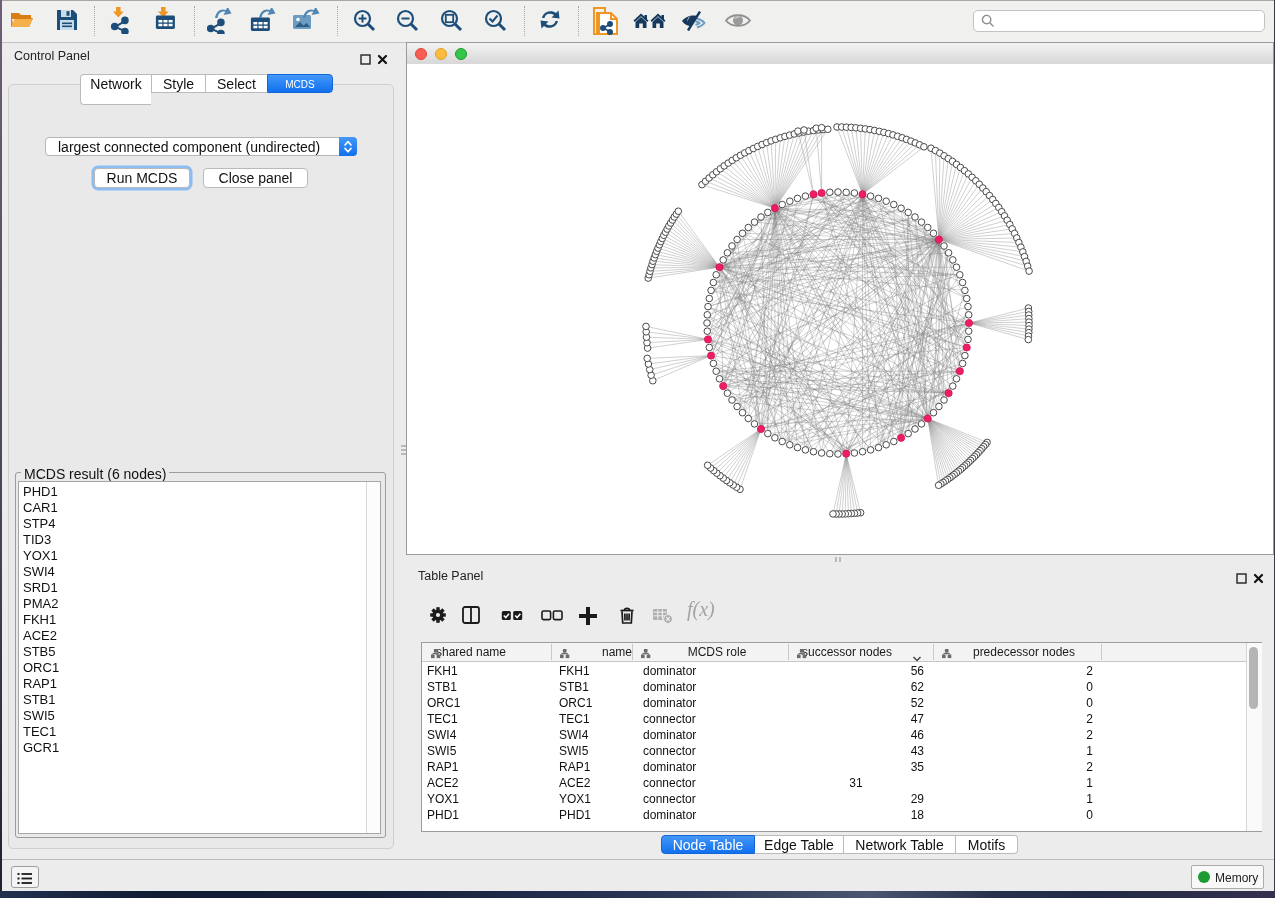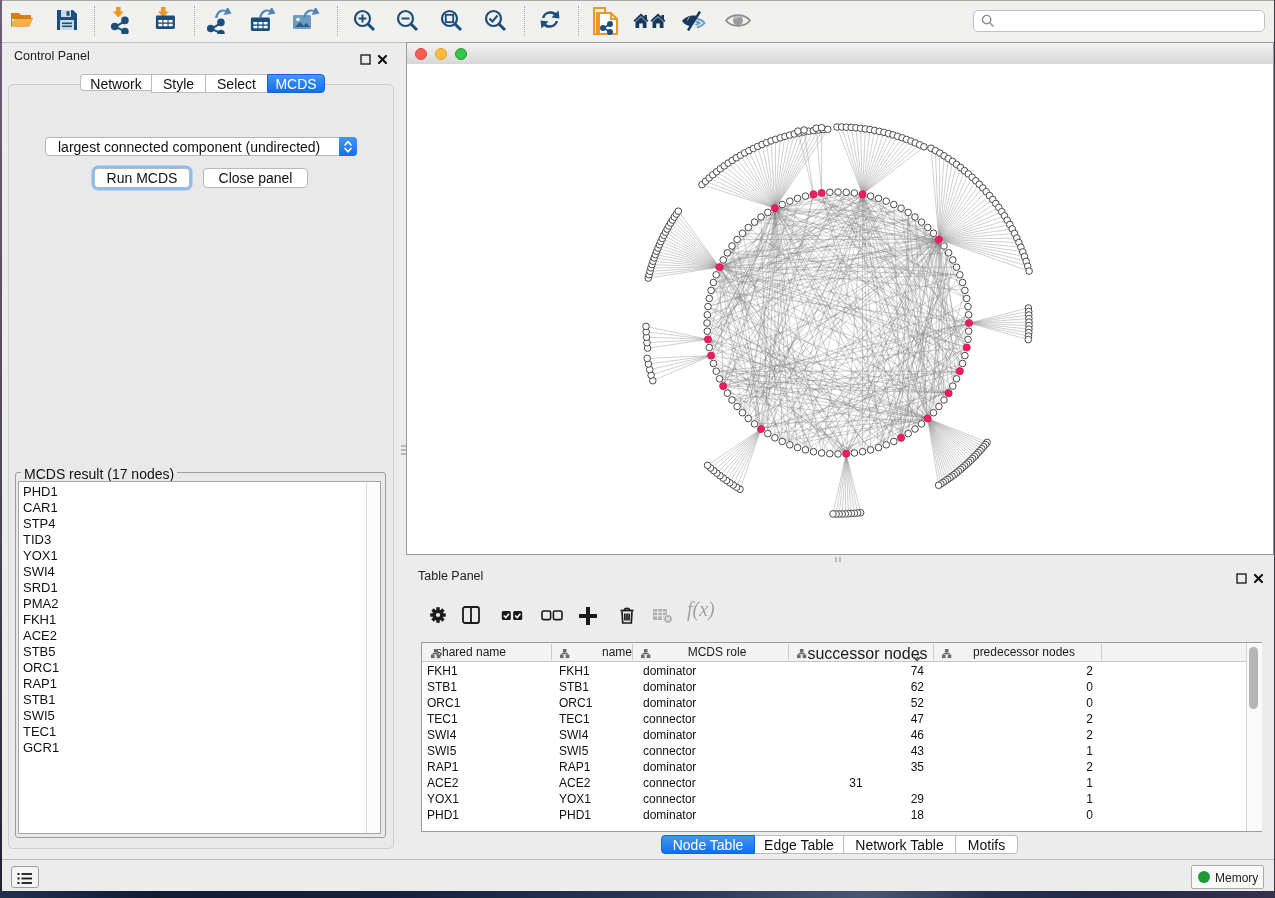--- a/index.html
+++ b/index.html
@@ -175,37 +175,37 @@
     <div style="position:absolute;left:360px;top:51px;width:11px;height:11px"><svg width="11" height="11" viewBox="0 0 11 11" style="">
         <rect x="1" y="1" width="9" height="9" fill="none" stroke="#222" stroke-width="1.4"></rect>
       </svg></div>
     <div style="position:absolute;left:377px;top:51px;width:11px;height:11px"><svg width="11" height="11" viewBox="0 0 11 11" style="">
         <g stroke="#111" stroke-width="2.2" stroke-linecap="round">
           <line x1="2" y1="2" x2="9" y2="9"></line>
           <line x1="9" y1="2" x2="2" y2="9"></line>
         </g>
       </svg></div>
     <div style="position:absolute;left:8px;top:84px;width:384px;height:763px;background:#e9e9e9;border:1px solid #cfcfcf;border-radius:5px"></div>
-    <div style="position:absolute;left:80px;top:74px;width:71px;height:17px;background:#fff;color:#111;border:1px solid #bbb;border-right:none;border-radius:4px 0 0 4px;font-size:14px;text-align:center;line-height:19px;box-sizing:border-box">Network</div>
+    <div style="position:absolute;left:80px;top:74px;width:71px;height:31px;background:#fff;color:#111;border:1px solid #bbb;border-right:none;border-radius:4px 0 0 4px;font-size:14px;text-align:center;line-height:19px;box-sizing:border-box">Network</div>
     <div style="position:absolute;left:151px;top:74px;width:54px;height:19px;background:#fff;color:#111;border:1px solid #bbb;border-right:none;font-size:14px;text-align:center;line-height:19px;box-sizing:border-box">Style</div>
     <div style="position:absolute;left:205px;top:74px;width:62px;height:19px;background:#fff;color:#111;border:1px solid #bbb;border-right:none;font-size:14px;text-align:center;line-height:19px;box-sizing:border-box">Select</div>
-    <div style="position:absolute;left:267px;top:74px;width:58px;height:19px;background:linear-gradient(#4397f7,#1070ee);color:#fff;border:1px solid #1466d8;border-radius:0 4px 4px 0;font-size:14px;text-align:center;line-height:19px;box-sizing:border-box">MCDS</div>
+    <div style="position:absolute;left:267px;top:74px;width:66px;height:19px;background:linear-gradient(#4397f7,#1070ee);color:#fff;border:1px solid #1466d8;border-radius:0 4px 4px 0;font-size:10px;text-align:center;line-height:19px;box-sizing:border-box">MCDS</div>
     <div style="position:absolute;left:45px;top:137px;width:312px;height:19px;background:#fff;border:1px solid #b6b6b6;border-radius:4px;box-sizing:border-box"></div>
     <div style="position:absolute;left:58px;top:139px;font-size:14px;color:#111">largest connected component (undirected)</div>
     <div style="position:absolute;left:339px;top:137px;width:18px;height:19px;background:linear-gradient(#4397f7,#1070ee);border-radius:0 4px 4px 0"></div>
     <div style="position:absolute;left:342px;top:139px;width:12px;height:15px"><svg width="12" height="15" viewBox="0 0 12 15" style="">
         <g stroke="#fff" stroke-width="1.6" fill="none" stroke-linecap="round" stroke-linejoin="round">
           <path d="M3 6 l3 -3.4 3 3.4"></path>
           <path d="M3 9.4 l3 3.4 3 -3.4"></path>
         </g>
       </svg></div>
     <div style="position:absolute;left:94px;top:168px;width:96px;height:20px;background:#fff;border:1px solid #b9b9b9;border-radius:4px;box-shadow:0 0 0 2.5px #8bbdf2;box-sizing:border-box;font-size:14px;text-align:center;line-height:18px;color:#111">Run MCDS</div>
     <div style="position:absolute;left:203px;top:168px;width:105px;height:20px;background:#fff;border:1px solid #b9b9b9;border-radius:4px;box-sizing:border-box;font-size:14px;text-align:center;line-height:18px;color:#111">Close panel</div>
     <div style="position:absolute;left:15px;top:472px;width:369px;height:364px;border:1px solid #9d9d9d;border-radius:3px"></div>
-    <div style="position:absolute;left:21px;top:466px;background:#e9e9e9;padding:0 3px;font-size:14px;color:#111">MCDS result (17 nodes)</div>
+    <div style="position:absolute;left:21px;top:466px;background:#e9e9e9;padding:0 3px;font-size:14px;color:#111">MCDS result (6 nodes)</div>
     <div style="position:absolute;left:18px;top:481px;width:363px;height:353px;background:#fff;border:1px solid #a6a6a6;box-sizing:border-box"></div>
     <div style="position:absolute;left:23px;top:484px;font-size:13px;color:#111">
       <div style="height:16px;line-height:16px">PHD1</div>
       <div style="height:16px;line-height:16px">CAR1</div>
       <div style="height:16px;line-height:16px">STP4</div>
       <div style="height:16px;line-height:16px">TID3</div>
       <div style="height:16px;line-height:16px">YOX1</div>
       <div style="height:16px;line-height:16px">SWI4</div>
       <div style="height:16px;line-height:16px">SRD1</div>
       <div style="height:16px;line-height:16px">PMA2</div>
@@ -1093,21 +1093,21 @@
     <div style="position:absolute;left:240px;top:80px;width:142px;text-align:center;font-size:12px;color:#1b1b1b">MCDS role</div>
     <div style="position:absolute;left:234px;top:81px;width:12px;height:12px"><svg width="12" height="12" viewBox="0 0 12 12" style="">
         <g fill="#6b6b6b">
           <rect x="1" y="6.5" width="3.6" height="3.6"></rect>
           <rect x="6.7" y="6.5" width="3.6" height="3.6"></rect>
           <rect x="3.9" y="1" width="3.6" height="3.6"></rect>
           <path d="M5.6 4.5 v2 M2.8 6.5 v-1 h5.7 v1" stroke="#6b6b6b" fill="none" stroke-width="1"></path>
         </g>
       </svg></div>
     <div style="position:absolute;left:382px;top:79px;width:1px;height:16px;background:#c9c9c9"></div>
-    <div style="position:absolute;left:396px;top:80px;width:131px;text-align:center;font-size:16px;color:#1b1b1b">successor nodes</div>
+    <div style="position:absolute;left:396px;top:80px;width:131px;text-align:left;font-size:12px;color:#1b1b1b">successor nodes</div>
     <div style="position:absolute;left:390px;top:81px;width:12px;height:12px"><svg width="12" height="12" viewBox="0 0 12 12" style="">
         <g fill="#6b6b6b">
           <rect x="1" y="6.5" width="3.6" height="3.6"></rect>
           <rect x="6.7" y="6.5" width="3.6" height="3.6"></rect>
           <rect x="3.9" y="1" width="3.6" height="3.6"></rect>
           <path d="M5.6 4.5 v2 M2.8 6.5 v-1 h5.7 v1" stroke="#6b6b6b" fill="none" stroke-width="1"></path>
         </g>
       </svg></div>
     <div style="position:absolute;left:527px;top:79px;width:1px;height:16px;background:#c9c9c9"></div>
     <div style="position:absolute;left:541px;top:80px;width:154px;text-align:center;font-size:12px;color:#1b1b1b">predecessor nodes</div>
@@ -1119,21 +1119,21 @@
           <path d="M5.6 4.5 v2 M2.8 6.5 v-1 h5.7 v1" stroke="#6b6b6b" fill="none" stroke-width="1"></path>
         </g>
       </svg></div>
     <div style="position:absolute;left:695px;top:79px;width:1px;height:16px;background:#c9c9c9"></div>
     <div style="position:absolute;left:506px;top:84px;width:10px;height:8px"><svg width="10" height="8" viewBox="0 0 10 8" style="">
         <path d="M1.5 2 l3.5 3.6 3.5 -3.6" stroke="#444" stroke-width="1.4" fill="none"></path>
       </svg></div>
     <div style="position:absolute;left:21px;top:99px;font-size:12px;color:#111">FKH1</div>
     <div style="position:absolute;left:153px;top:99px;font-size:12px;color:#111">FKH1</div>
     <div style="position:absolute;left:237px;top:99px;font-size:12px;color:#111">dominator</div>
-    <div style="position:absolute;left:382px;top:99px;width:136px;text-align:right;font-size:12px;color:#111">74</div>
+    <div style="position:absolute;left:382px;top:99px;width:136px;text-align:right;font-size:12px;color:#111">56</div>
     <div style="position:absolute;left:527px;top:99px;width:160px;text-align:right;font-size:12px;color:#111">2</div>
     <div style="position:absolute;left:21px;top:115px;font-size:12px;color:#111">STB1</div>
     <div style="position:absolute;left:153px;top:115px;font-size:12px;color:#111">STB1</div>
     <div style="position:absolute;left:237px;top:115px;font-size:12px;color:#111">dominator</div>
     <div style="position:absolute;left:382px;top:115px;width:136px;text-align:right;font-size:12px;color:#111">62</div>
     <div style="position:absolute;left:527px;top:115px;width:160px;text-align:right;font-size:12px;color:#111">0</div>
     <div style="position:absolute;left:21px;top:131px;font-size:12px;color:#111">ORC1</div>
     <div style="position:absolute;left:153px;top:131px;font-size:12px;color:#111">ORC1</div>
     <div style="position:absolute;left:237px;top:131px;font-size:12px;color:#111">dominator</div>
     <div style="position:absolute;left:382px;top:131px;width:136px;text-align:right;font-size:12px;color:#111">52</div>

